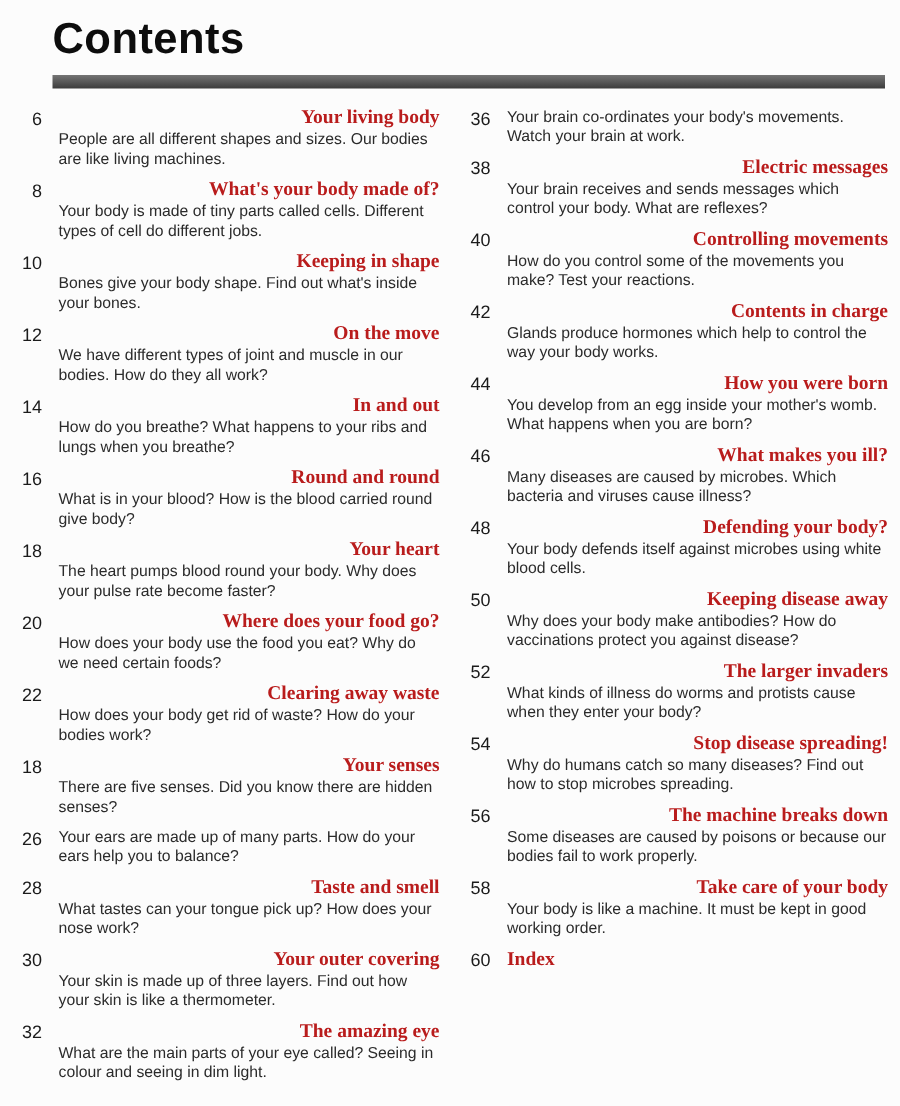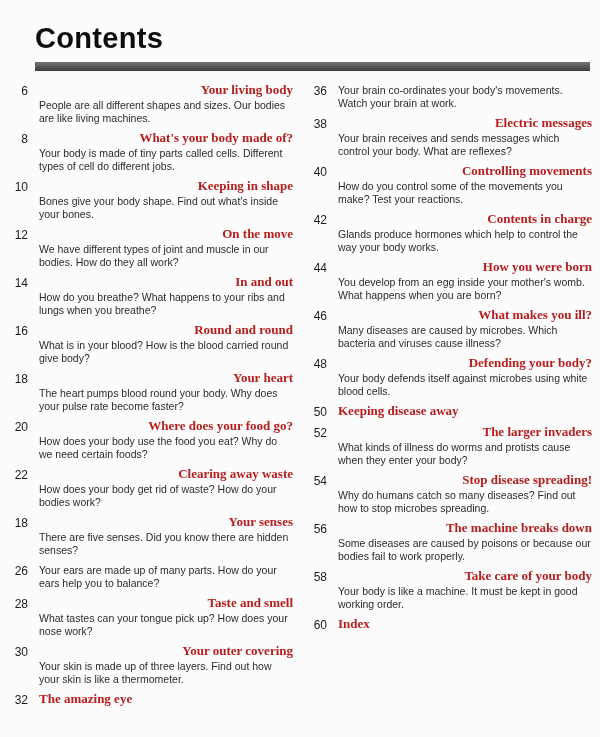--- a/index.html
+++ b/index.html
@@ -23,21 +23,21 @@
   }
   .masthead {
     margin-left: 23px;
   }
   .page-title {
     font-family: "Liberation Sans", sans-serif;
     font-weight: bold;
     font-size: 29px;
     letter-spacing: 0.3px;
     color: #0d0d0d;
-    margin: 12px 0 7px 0;
+    margin: 0 0 7px 0;
   }
   .title-rule {
     height: 9px;
     background: linear-gradient(#757575, #3c3c3c);
     margin: 0 2px 12px 23px;
   }
   .columns {
     display: flex;
     gap: 18px;
   }
@@ -175,20 +175,21 @@
           <div class="num">30</div>
           <div class="entry-body">
             <div class="entry-title">Your outer covering</div>
             <div class="entry-desc">Your skin is made up of three layers. Find out how your skin is like a thermometer.</div>
           </div>
         </div>
         <div class="entry">
           <div class="num">32</div>
           <div class="entry-body">
             <div class="entry-title">The amazing eye</div>
+            <div class="entry-desc">What are the main parts of your eye called? Seeing in colour and seeing in dim light.</div>
           </div>
         </div>
       </div>
     <div class="col" id="col-right">
         <div class="entry">
           <div class="num">36</div>
           <div class="entry-body">
             <div class="entry-desc">Your brain co-ordinates your body's movements. Watch your brain at work.</div>
           </div>
         </div>
@@ -231,20 +232,21 @@
           <div class="num">48</div>
           <div class="entry-body">
             <div class="entry-title">Defending your body?</div>
             <div class="entry-desc">Your body defends itself against microbes using white blood cells.</div>
           </div>
         </div>
         <div class="entry">
           <div class="num">50</div>
           <div class="entry-body">
             <div class="entry-title">Keeping disease away</div>
+            <div class="entry-desc">Why does your body make antibodies? How do vaccinations protect you against disease?</div>
           </div>
         </div>
         <div class="entry">
           <div class="num">52</div>
           <div class="entry-body">
             <div class="entry-title">The larger invaders</div>
             <div class="entry-desc">What kinds of illness do worms and protists cause when they enter your body?</div>
           </div>
         </div>
         <div class="entry">

